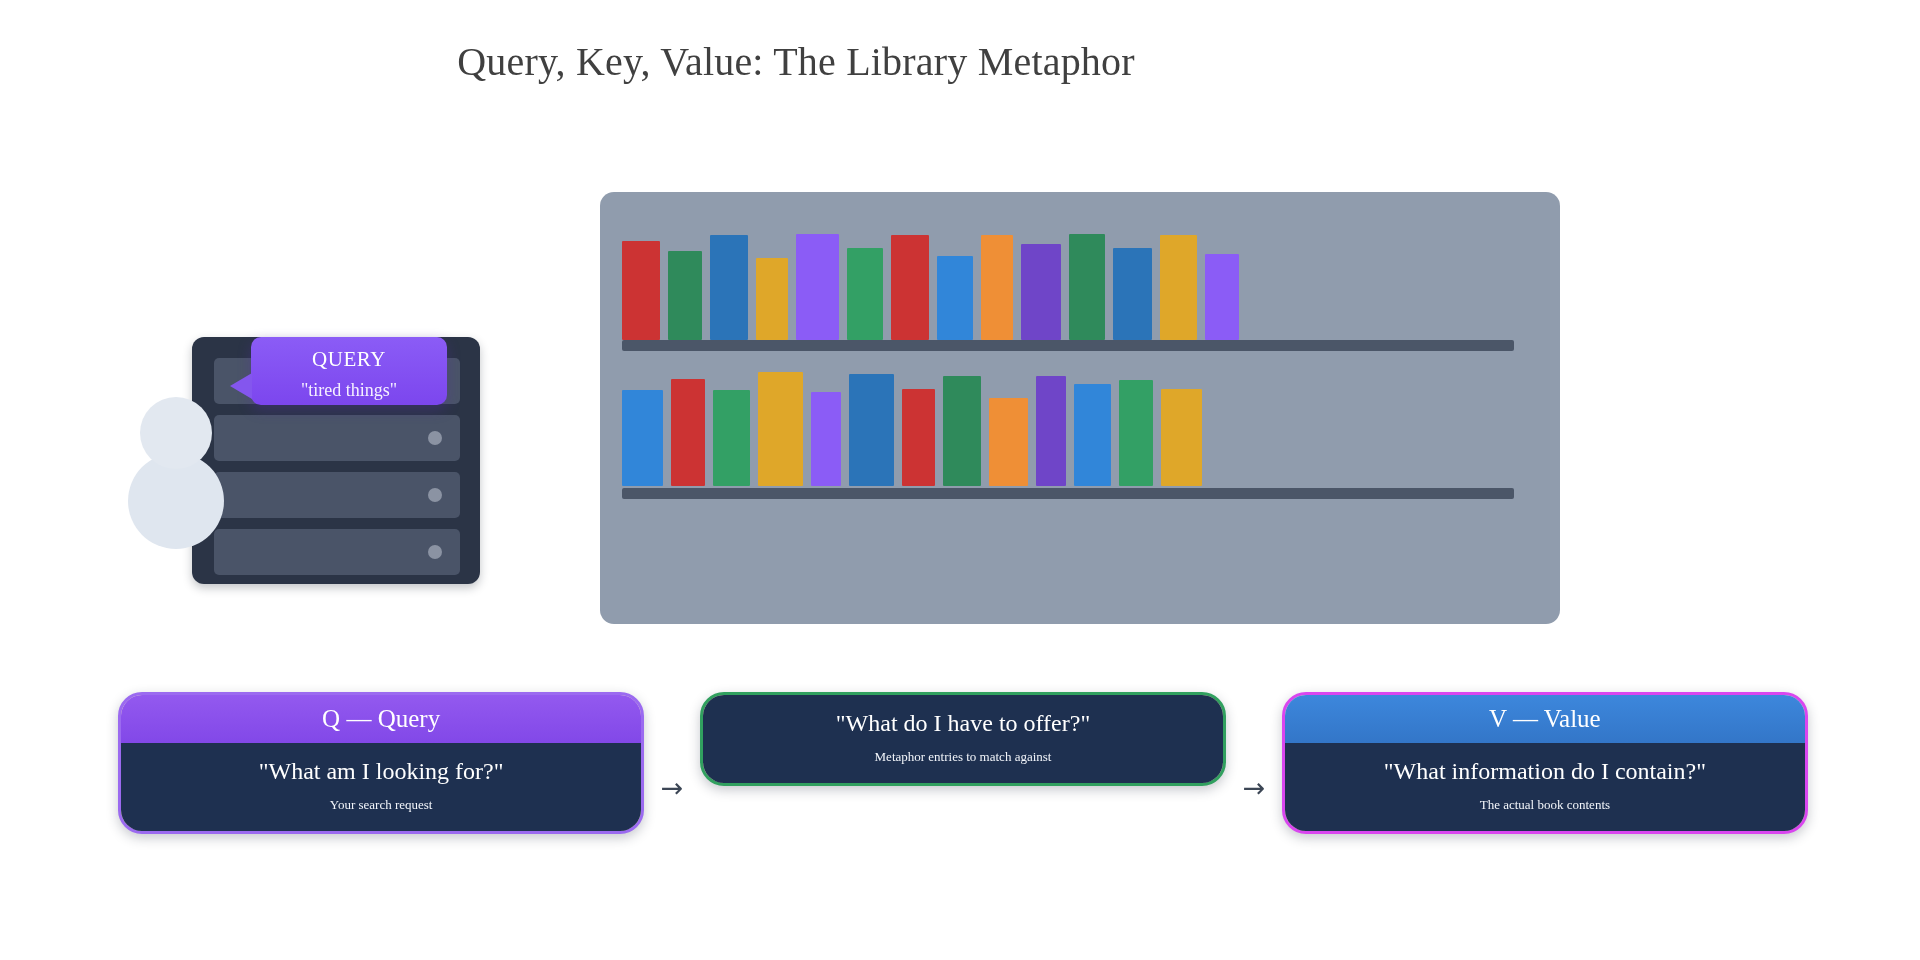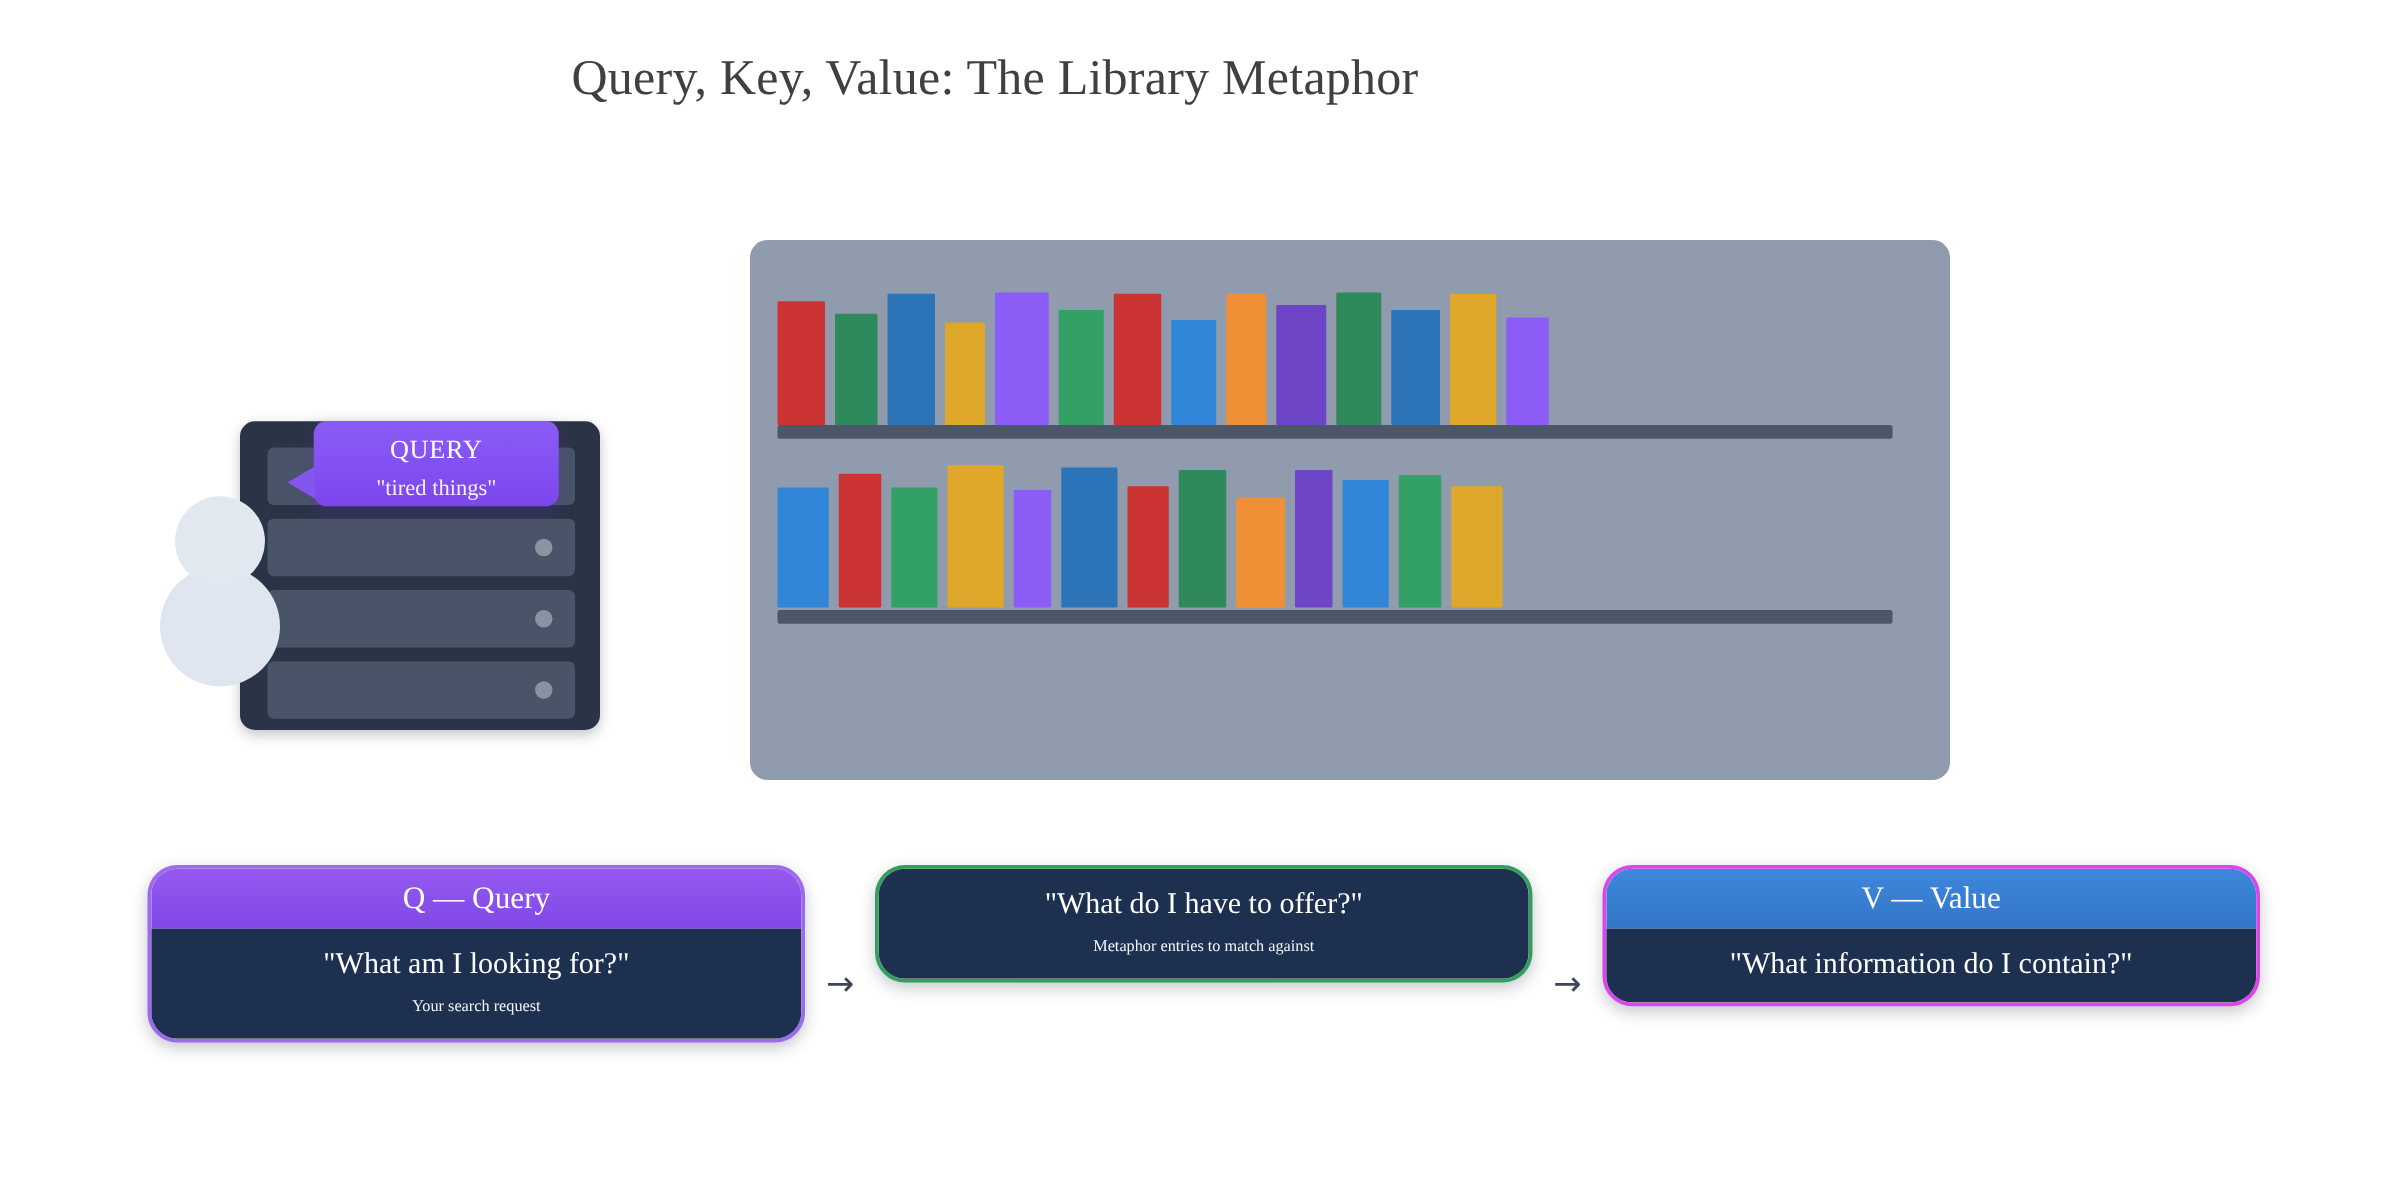--- a/index.html
+++ b/index.html
@@ -313,15 +313,16 @@
       <div class="qkv-body">
         <div class="qkv-q">"What do I have to offer?"</div>
         <div class="qkv-desc">Metaphor entries to match against</div>
       </div>
     </div>
     <div class="flow-arrow">→</div>
     <div class="qkv-card v">
       <div class="qkv-head">V — Value</div>
       <div class="qkv-body">
         <div class="qkv-q">"What information do I contain?"</div>
+        <div class="qkv-desc">The actual book contents</div>
       </div>
     </div>
   </div>
 
 </body></html>

